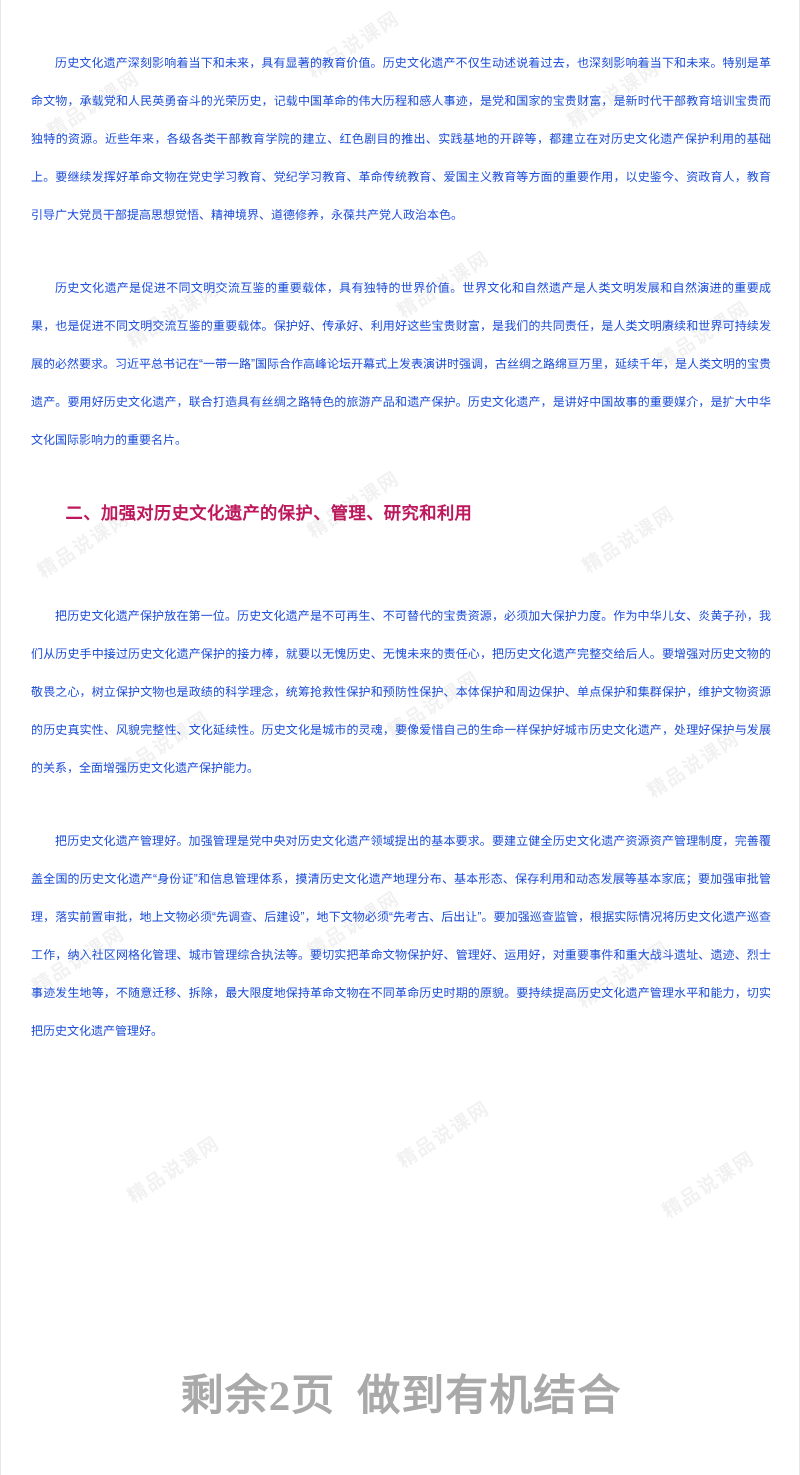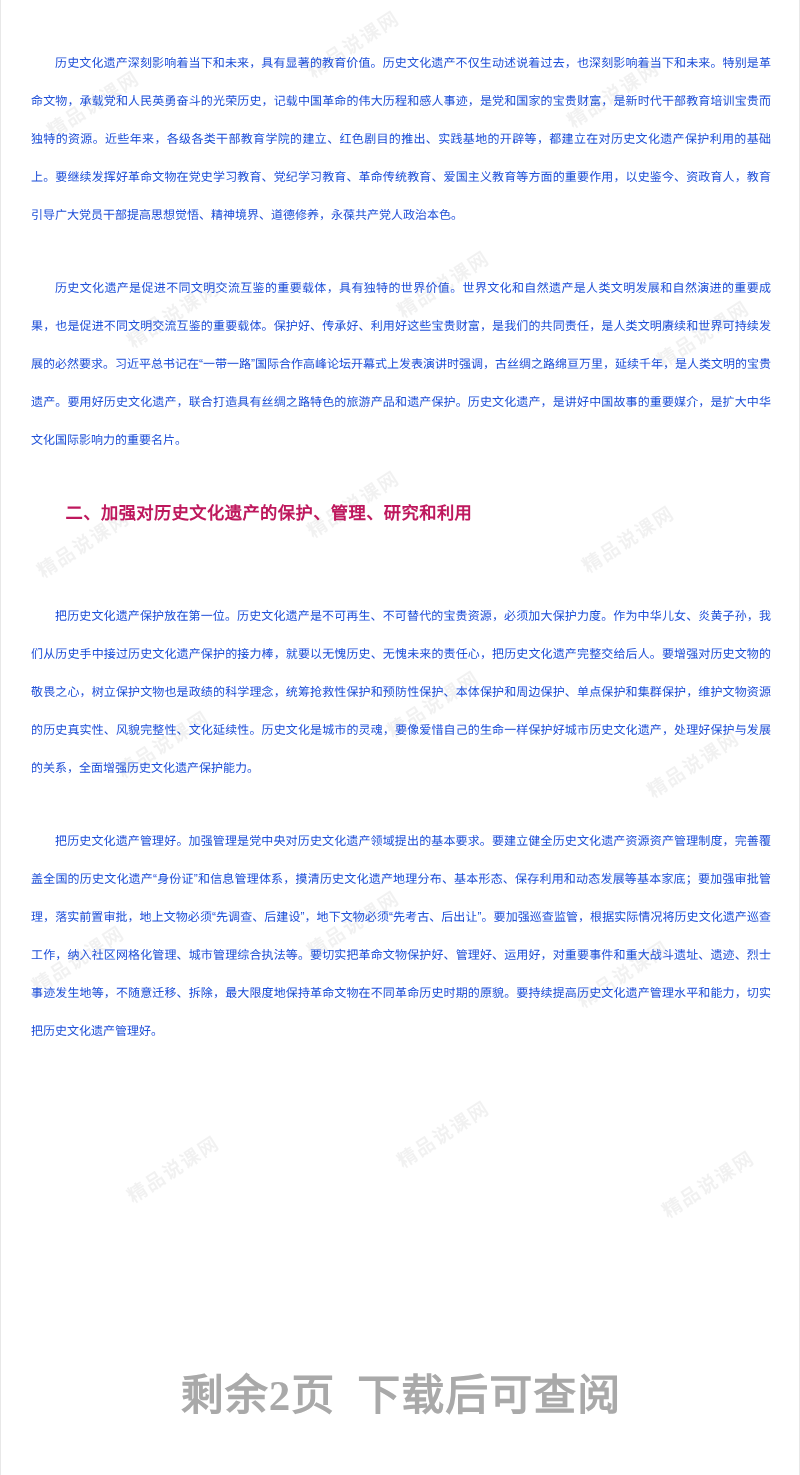--- a/index.html
+++ b/index.html
@@ -158,16 +158,16 @@
 
     <p class="para">把历史文化遗产保护放在第一位。历史文化遗产是不可再生、不可替代的宝贵资源，必须加大保护力度。作为中华儿女、炎黄子孙，我们从历史手中接过历史文化遗产保护的接力棒，就要以无愧历史、无愧未来的责任心，把历史文化遗产完整交给后人。要增强对历史文物的敬畏之心，树立保护文物也是政绩的科学理念，统筹抢救性保护和预防性保护、本体保护和周边保护、单点保护和集群保护，维护文物资源的历史真实性、风貌完整性、文化延续性。历史文化是城市的灵魂，要像爱惜自己的生命一样保护好城市历史文化遗产，处理好保护与发展的关系，全面增强历史文化遗产保护能力。</p>
     <div class="para-gap"></div>
 
     <p class="para">把历史文化遗产管理好。加强管理是党中央对历史文化遗产领域提出的基本要求。要建立健全历史文化遗产资源资产管理制度，完善覆盖全国的历史文化遗产“身份证”和信息管理体系，摸清历史文化遗产地理分布、基本形态、保存利用和动态发展等基本家底；要加强审批管理，落实前置审批，地上文物必须“先调查、后建设”，地下文物必须“先考古、后出让”。要加强巡查监管，根据实际情况将历史文化遗产巡查工作，纳入社区网格化管理、城市管理综合执法等。要切实把革命文物保护好、管理好、运用好，对重要事件和重大战斗遗址、遗迹、烈士事迹发生地等，不随意迁移、拆除，最大限度地保持革命文物在不同革命历史时期的原貌。要持续提高历史文化遗产管理水平和能力，切实把历史文化遗产管理好。</p>
 
   </div>
 
   <div id="paywall-banner">
     <span class="paywall-text">剩余2页</span>
-    <span class="paywall-text">下载后可查阅</span>
+    <span class="paywall-text">做到有机结合</span>
   </div>
 
 </div>
 
 </body></html>

